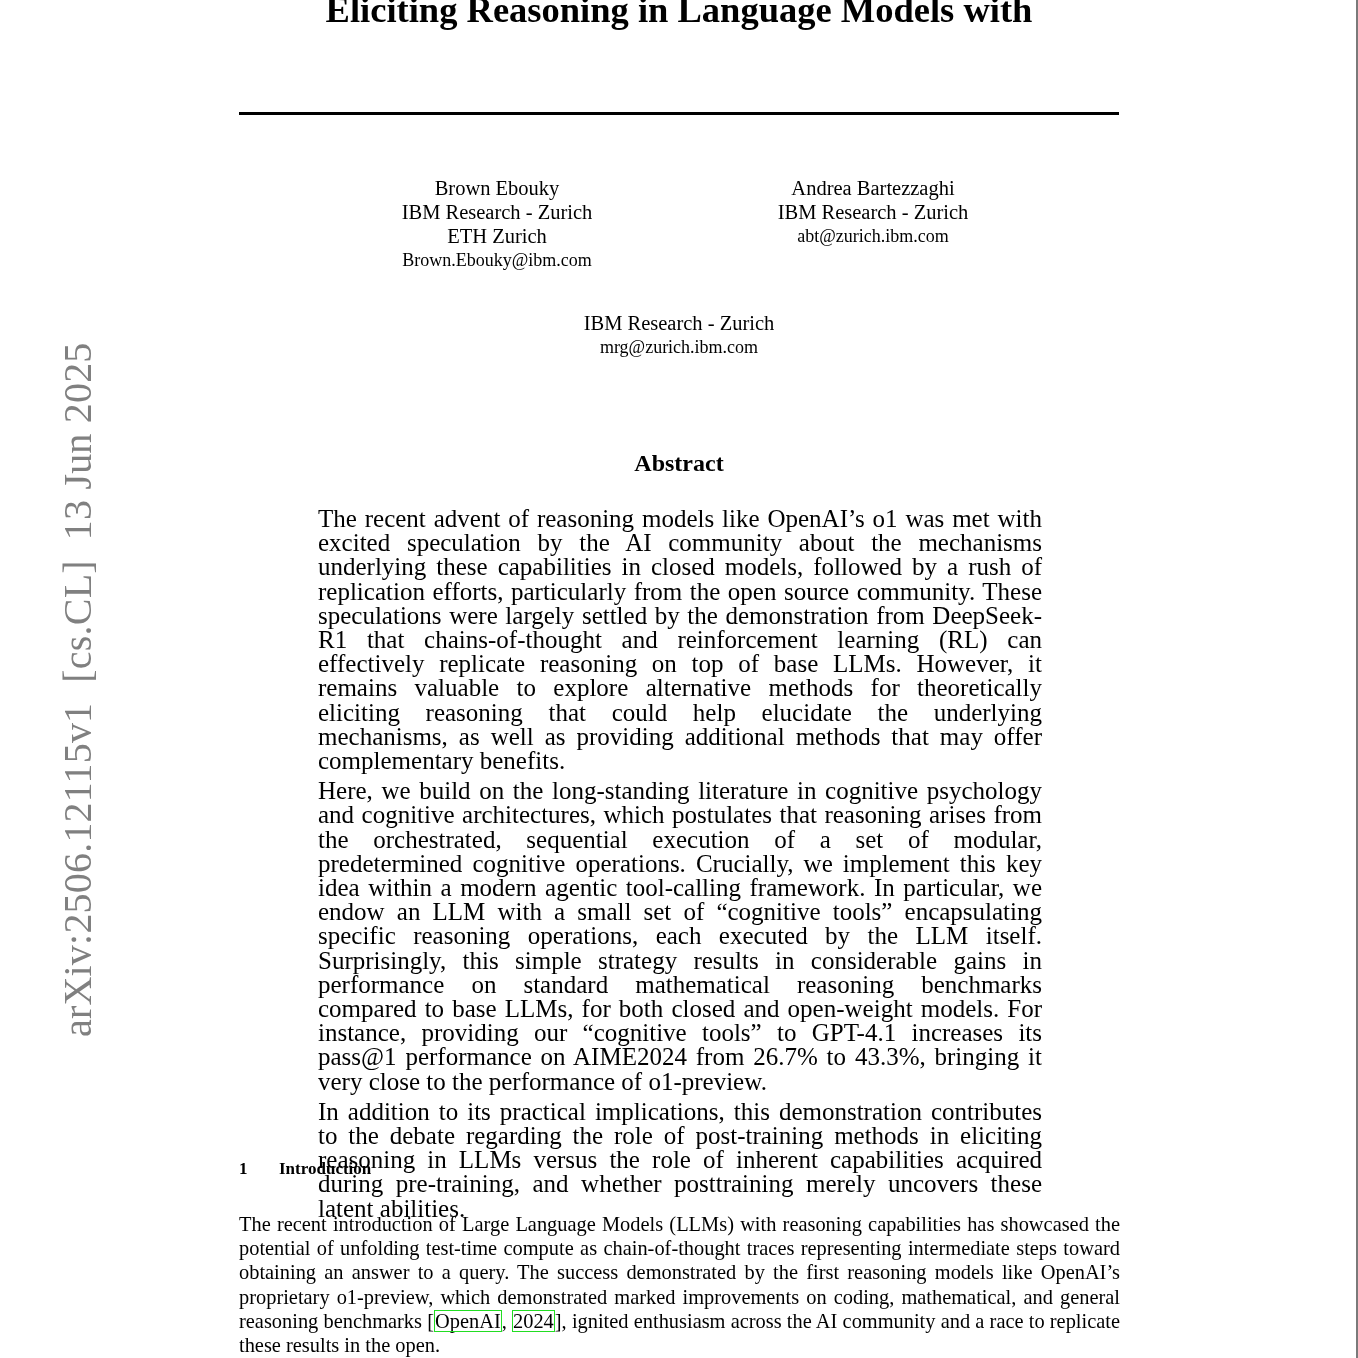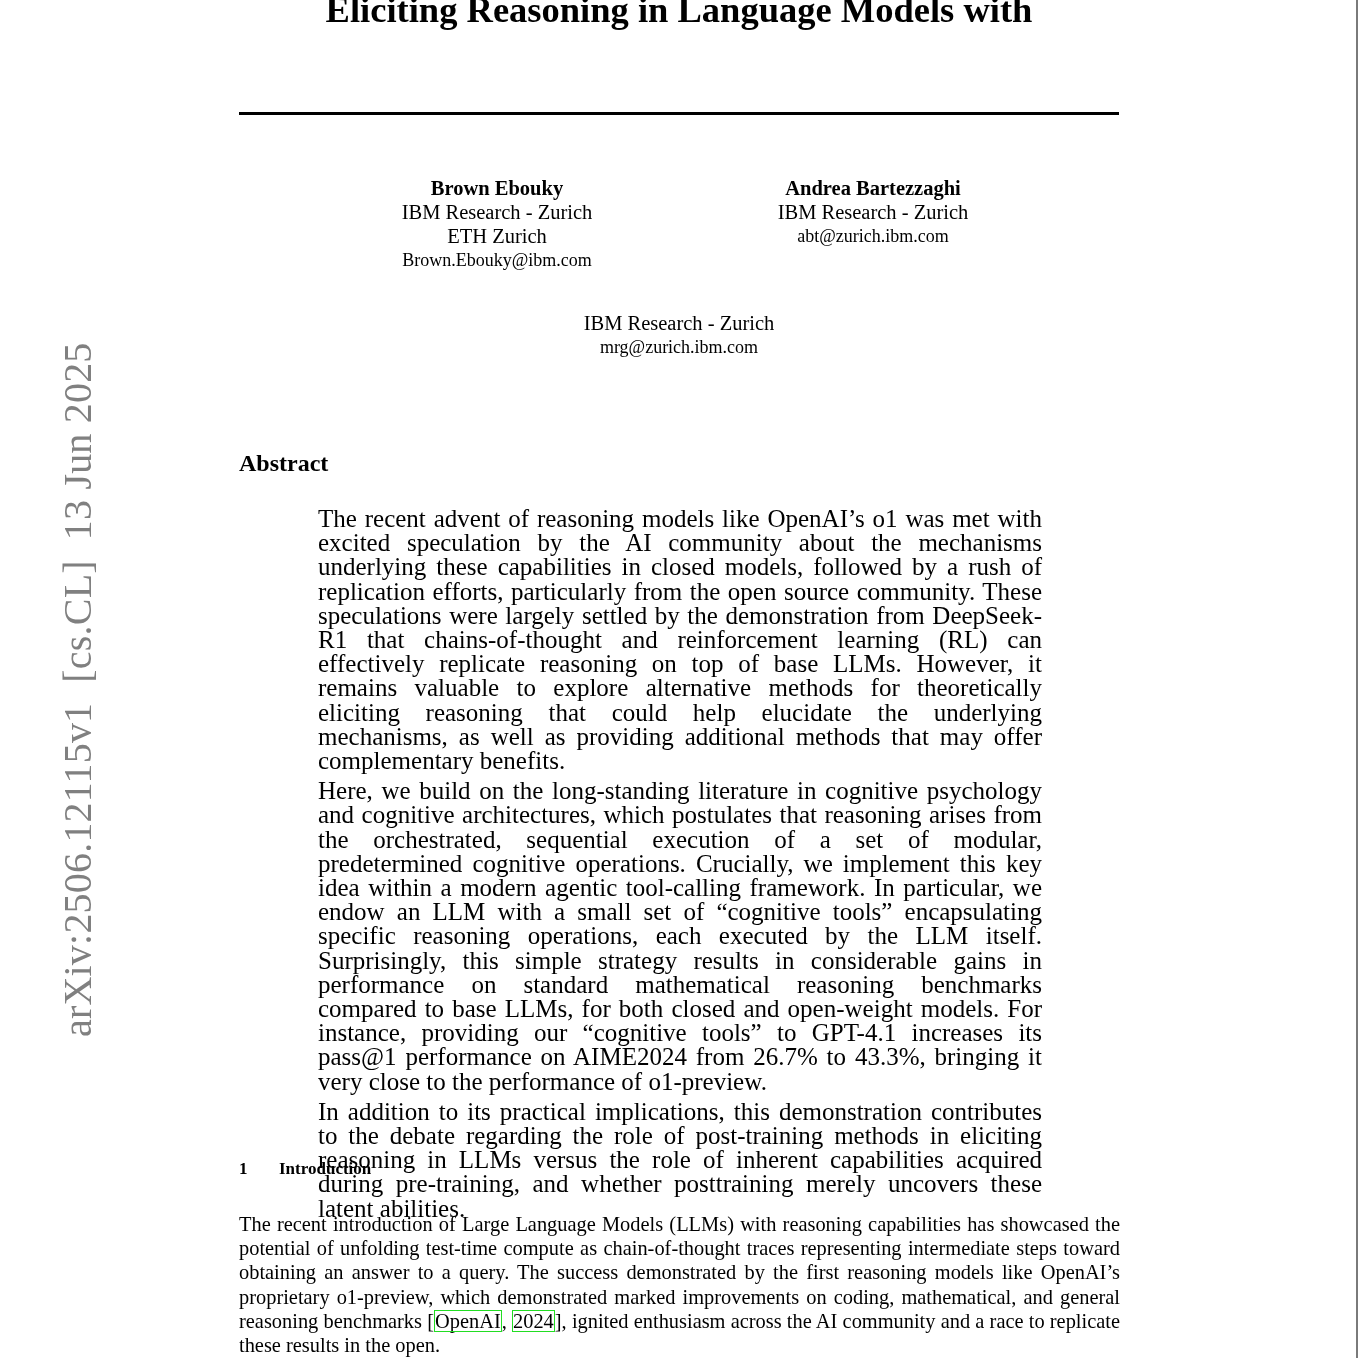--- a/index.html
+++ b/index.html
@@ -22,28 +22,28 @@
   .title {
     position: absolute; left: 239px; width: 880px; top: -12px;
     text-align: center; font-weight: bold; font-size: 36.5px; line-height: 44px;
   }
   .title-rule {
     position: absolute; left: 239px; width: 880px; top: 112px; height: 3px; background: #000;
   }
   .author {
     position: absolute; text-align: center; font-size: 20.5px; line-height: 24px;
   }
-  .author .name { font-weight: bold; }
+  .author .name { font-weight: normal; }
   .author .email { font-family: Liberation Serif, serif; font-size: 18px; }
   .a1 { left: 330px; width: 334px; top: 176px; }
   .a2 { left: 706px; width: 334px; top: 176px; }
   .a3 { left: 512px; width: 334px; top: 311px; }
   .abstract-title {
     position: absolute; left: 239px; width: 880px; top: 449px;
-    font-weight: bold; font-size: 24px; line-height: 28px;
+    text-align: center; font-weight: bold; font-size: 24px; line-height: 28px;
   }
   .abstract {
     position: absolute; left: 318px; width: 724px; top: 507px;
     font-size: 25px; line-height: 24.2px; text-align: justify;
     hyphens: manual;
   }
   .abstract p { margin: 0 0 6px 0; }
   .section-title {
     position: absolute; left: 239px; top: 1154px; font-weight: bold; font-size: 17px; line-height: 30px;
   }

